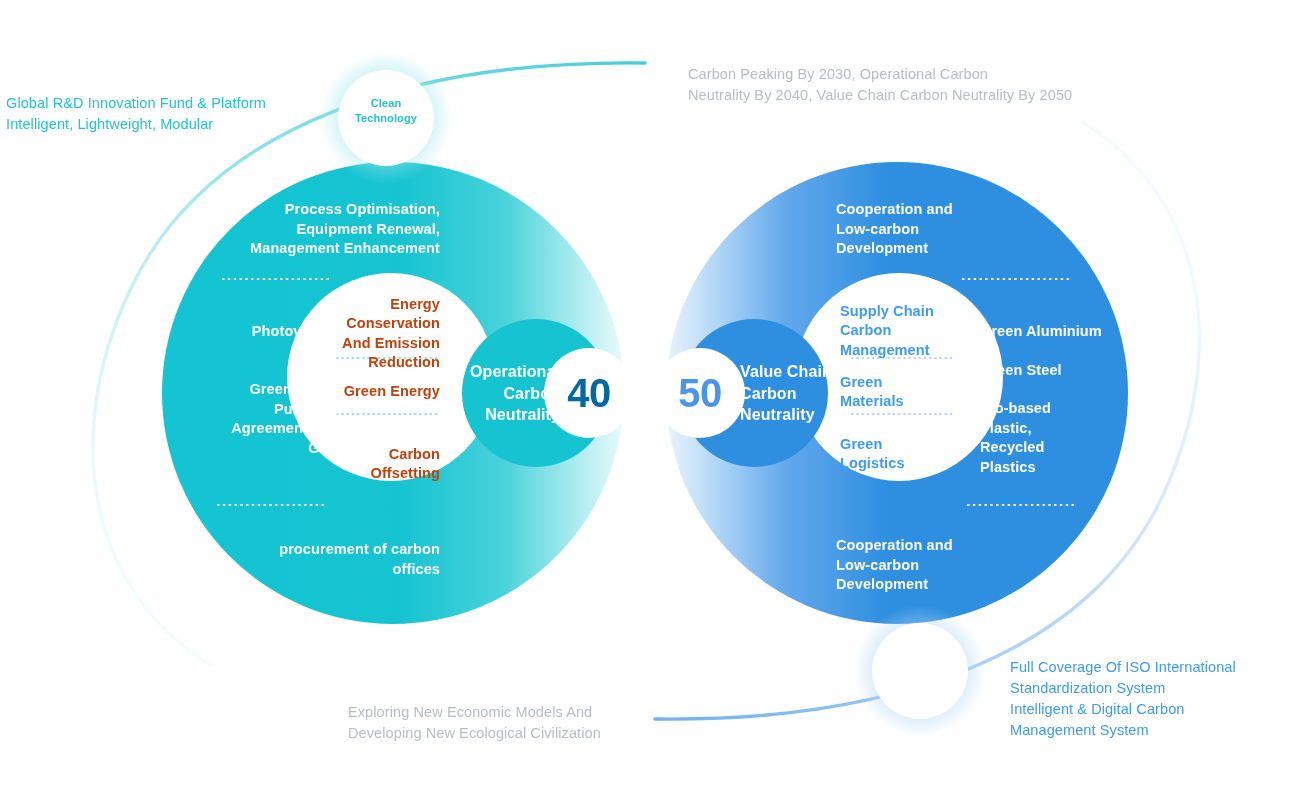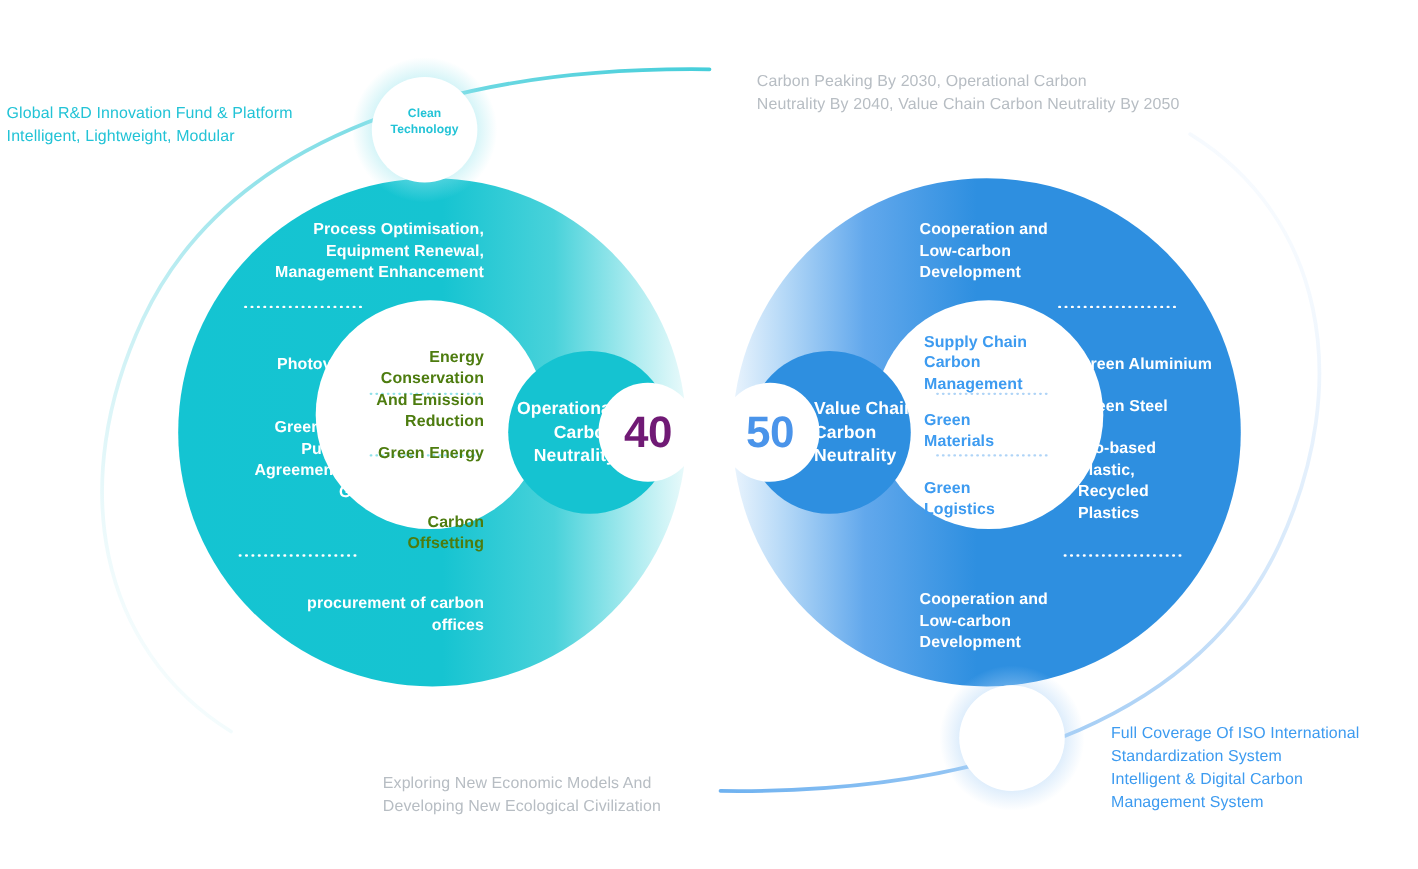--- a/index.html
+++ b/index.html
@@ -62,33 +62,33 @@
   }
   .ondisc.r { text-align: right; }
   .ondisc.l { text-align: left; }
 
   
   .inner {
     font-size: 14.5px;
     font-weight: 700;
     line-height: 1.33;
   }
-  .inner.teal { color: #4d7c0f; margin-top: 21px; }
+  .inner.teal { color: #c2410c; }
   .inner.blue { color: #3D9BF0; }
   .inner.r { text-align: right; }
   .inner.l { text-align: left; }
 
   
   .numeral {
     font-size: 40px;
     font-weight: 700;
     letter-spacing: -0.5px;
     text-align: center;
   }
-  .numeral.teal { color: #701a75; }
+  .numeral.teal { color: #0369a1; }
   .numeral.blue { color: #4A94EA; }
 
   
   .lobe-label {
     color: #ffffff;
     font-size: 16px;
     font-weight: 700;
     line-height: 1.35;
   }
 </style>

